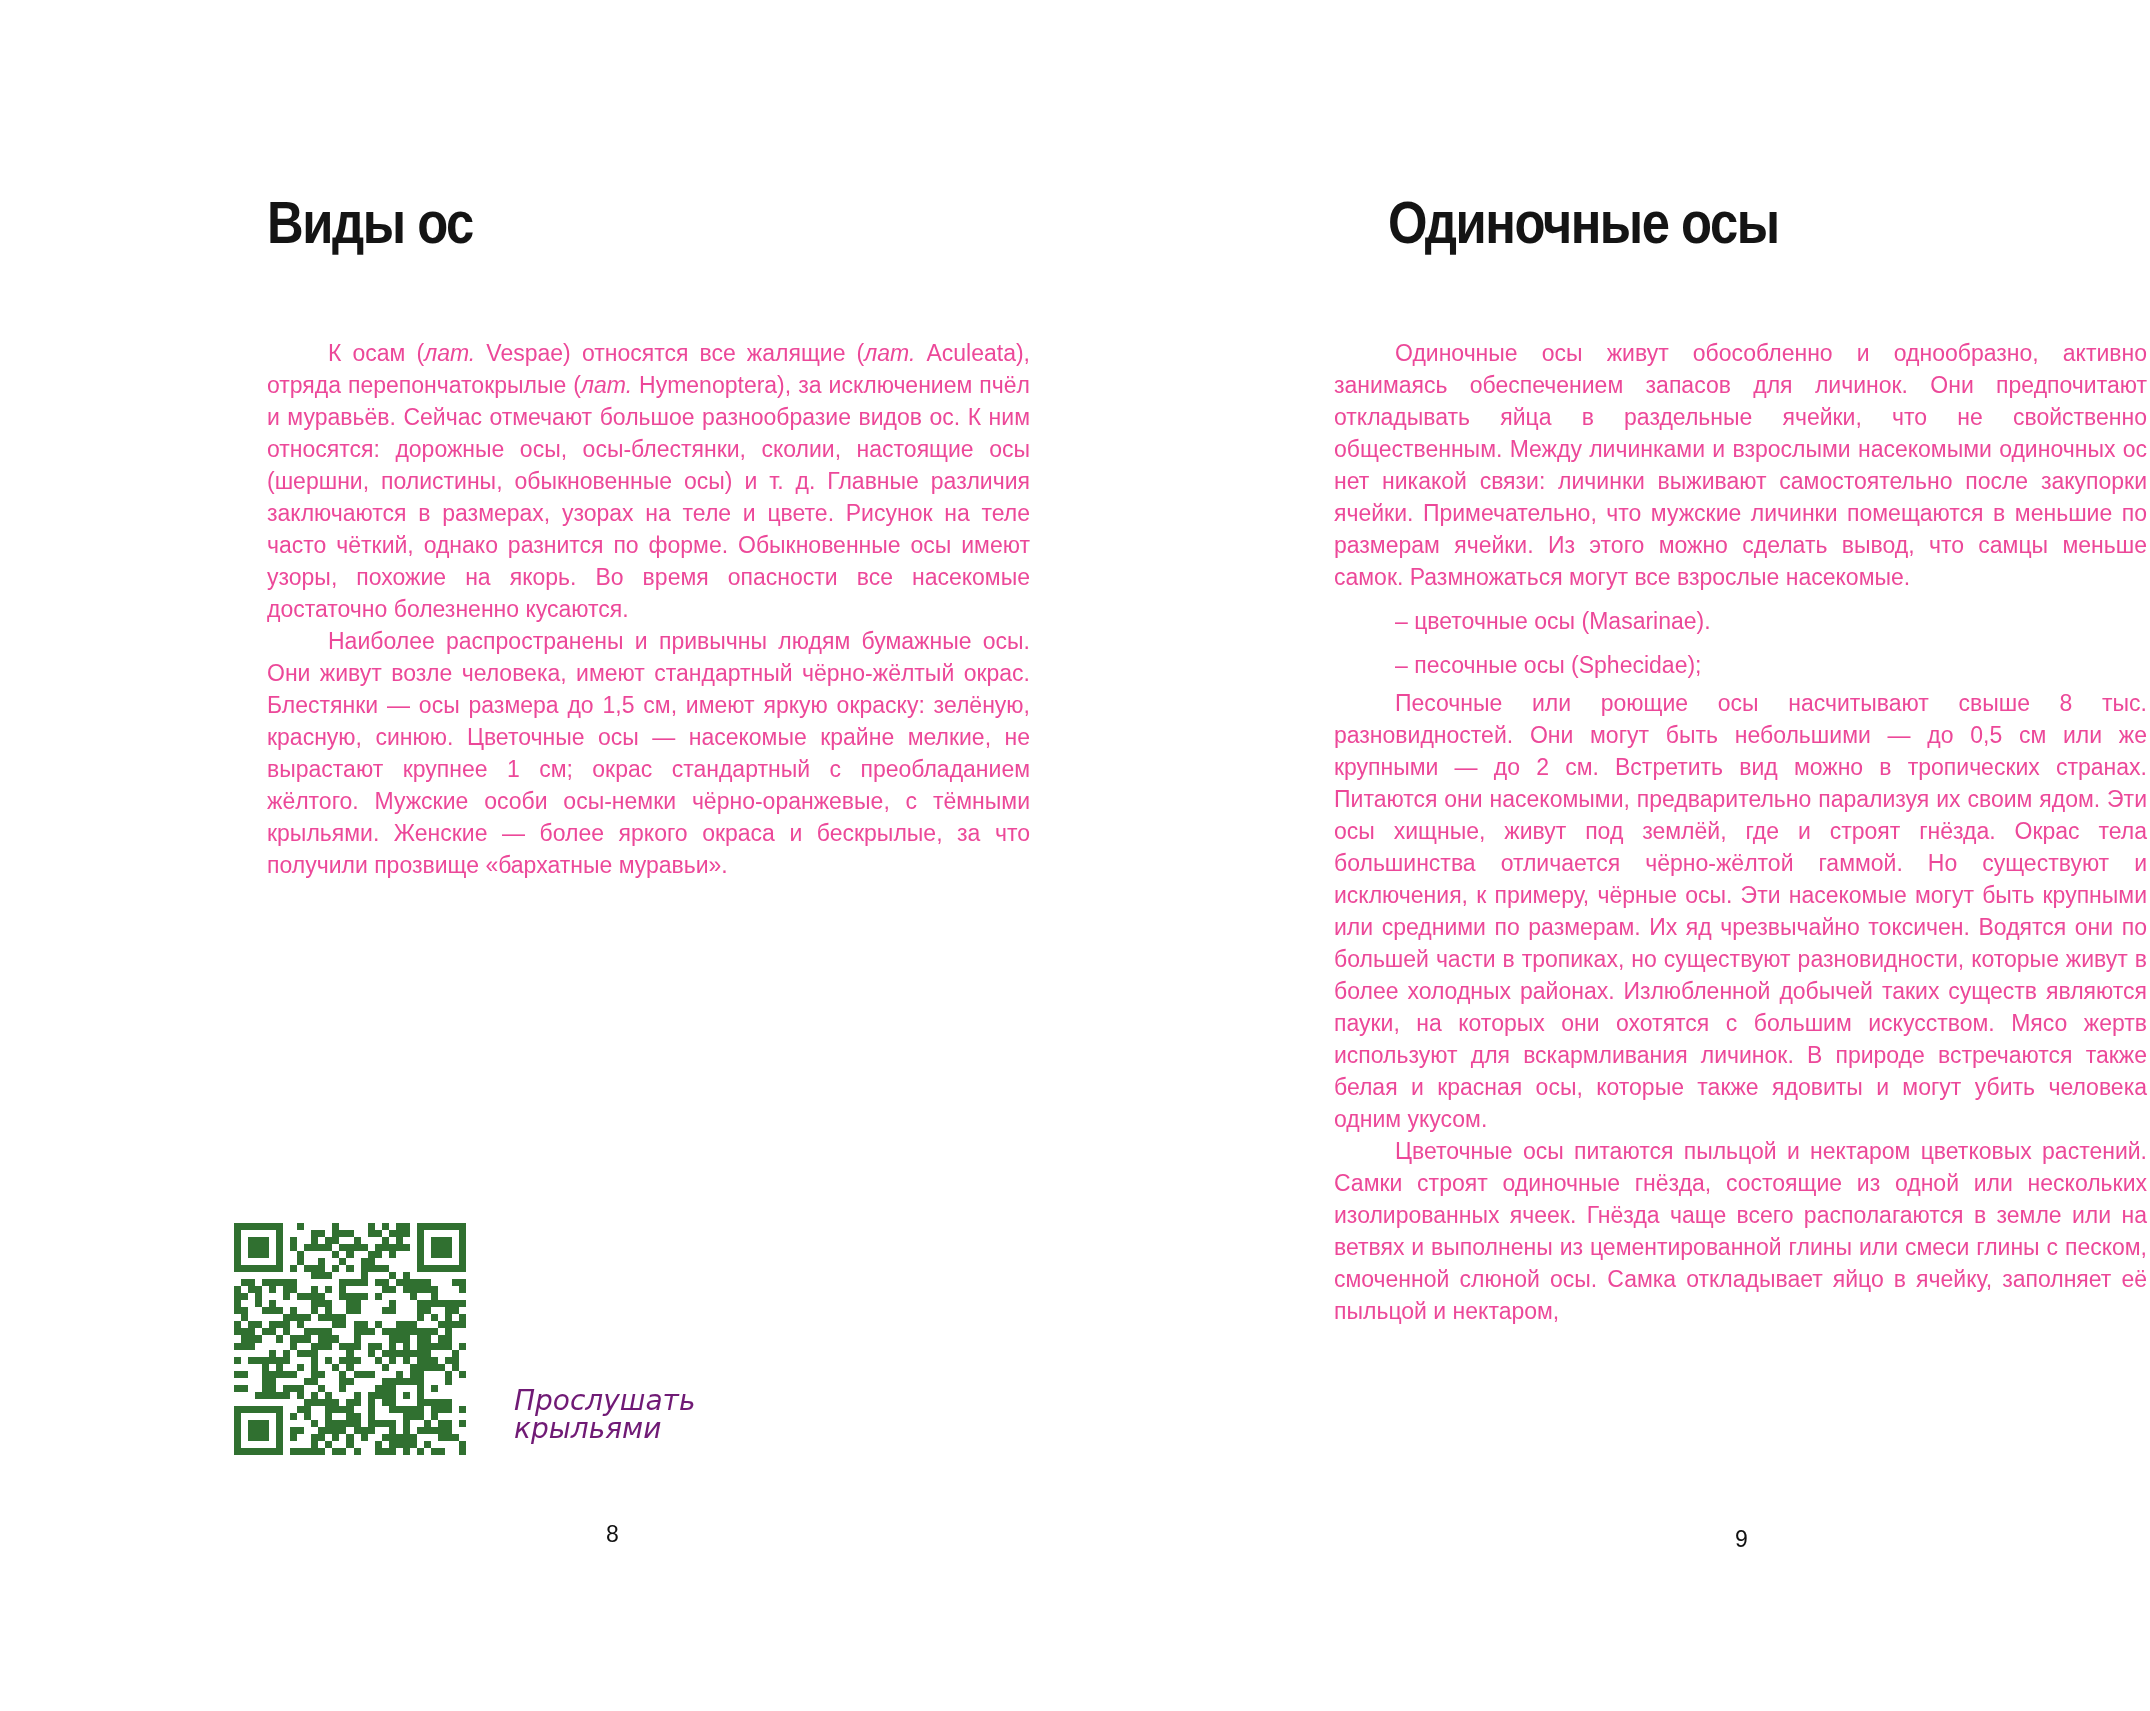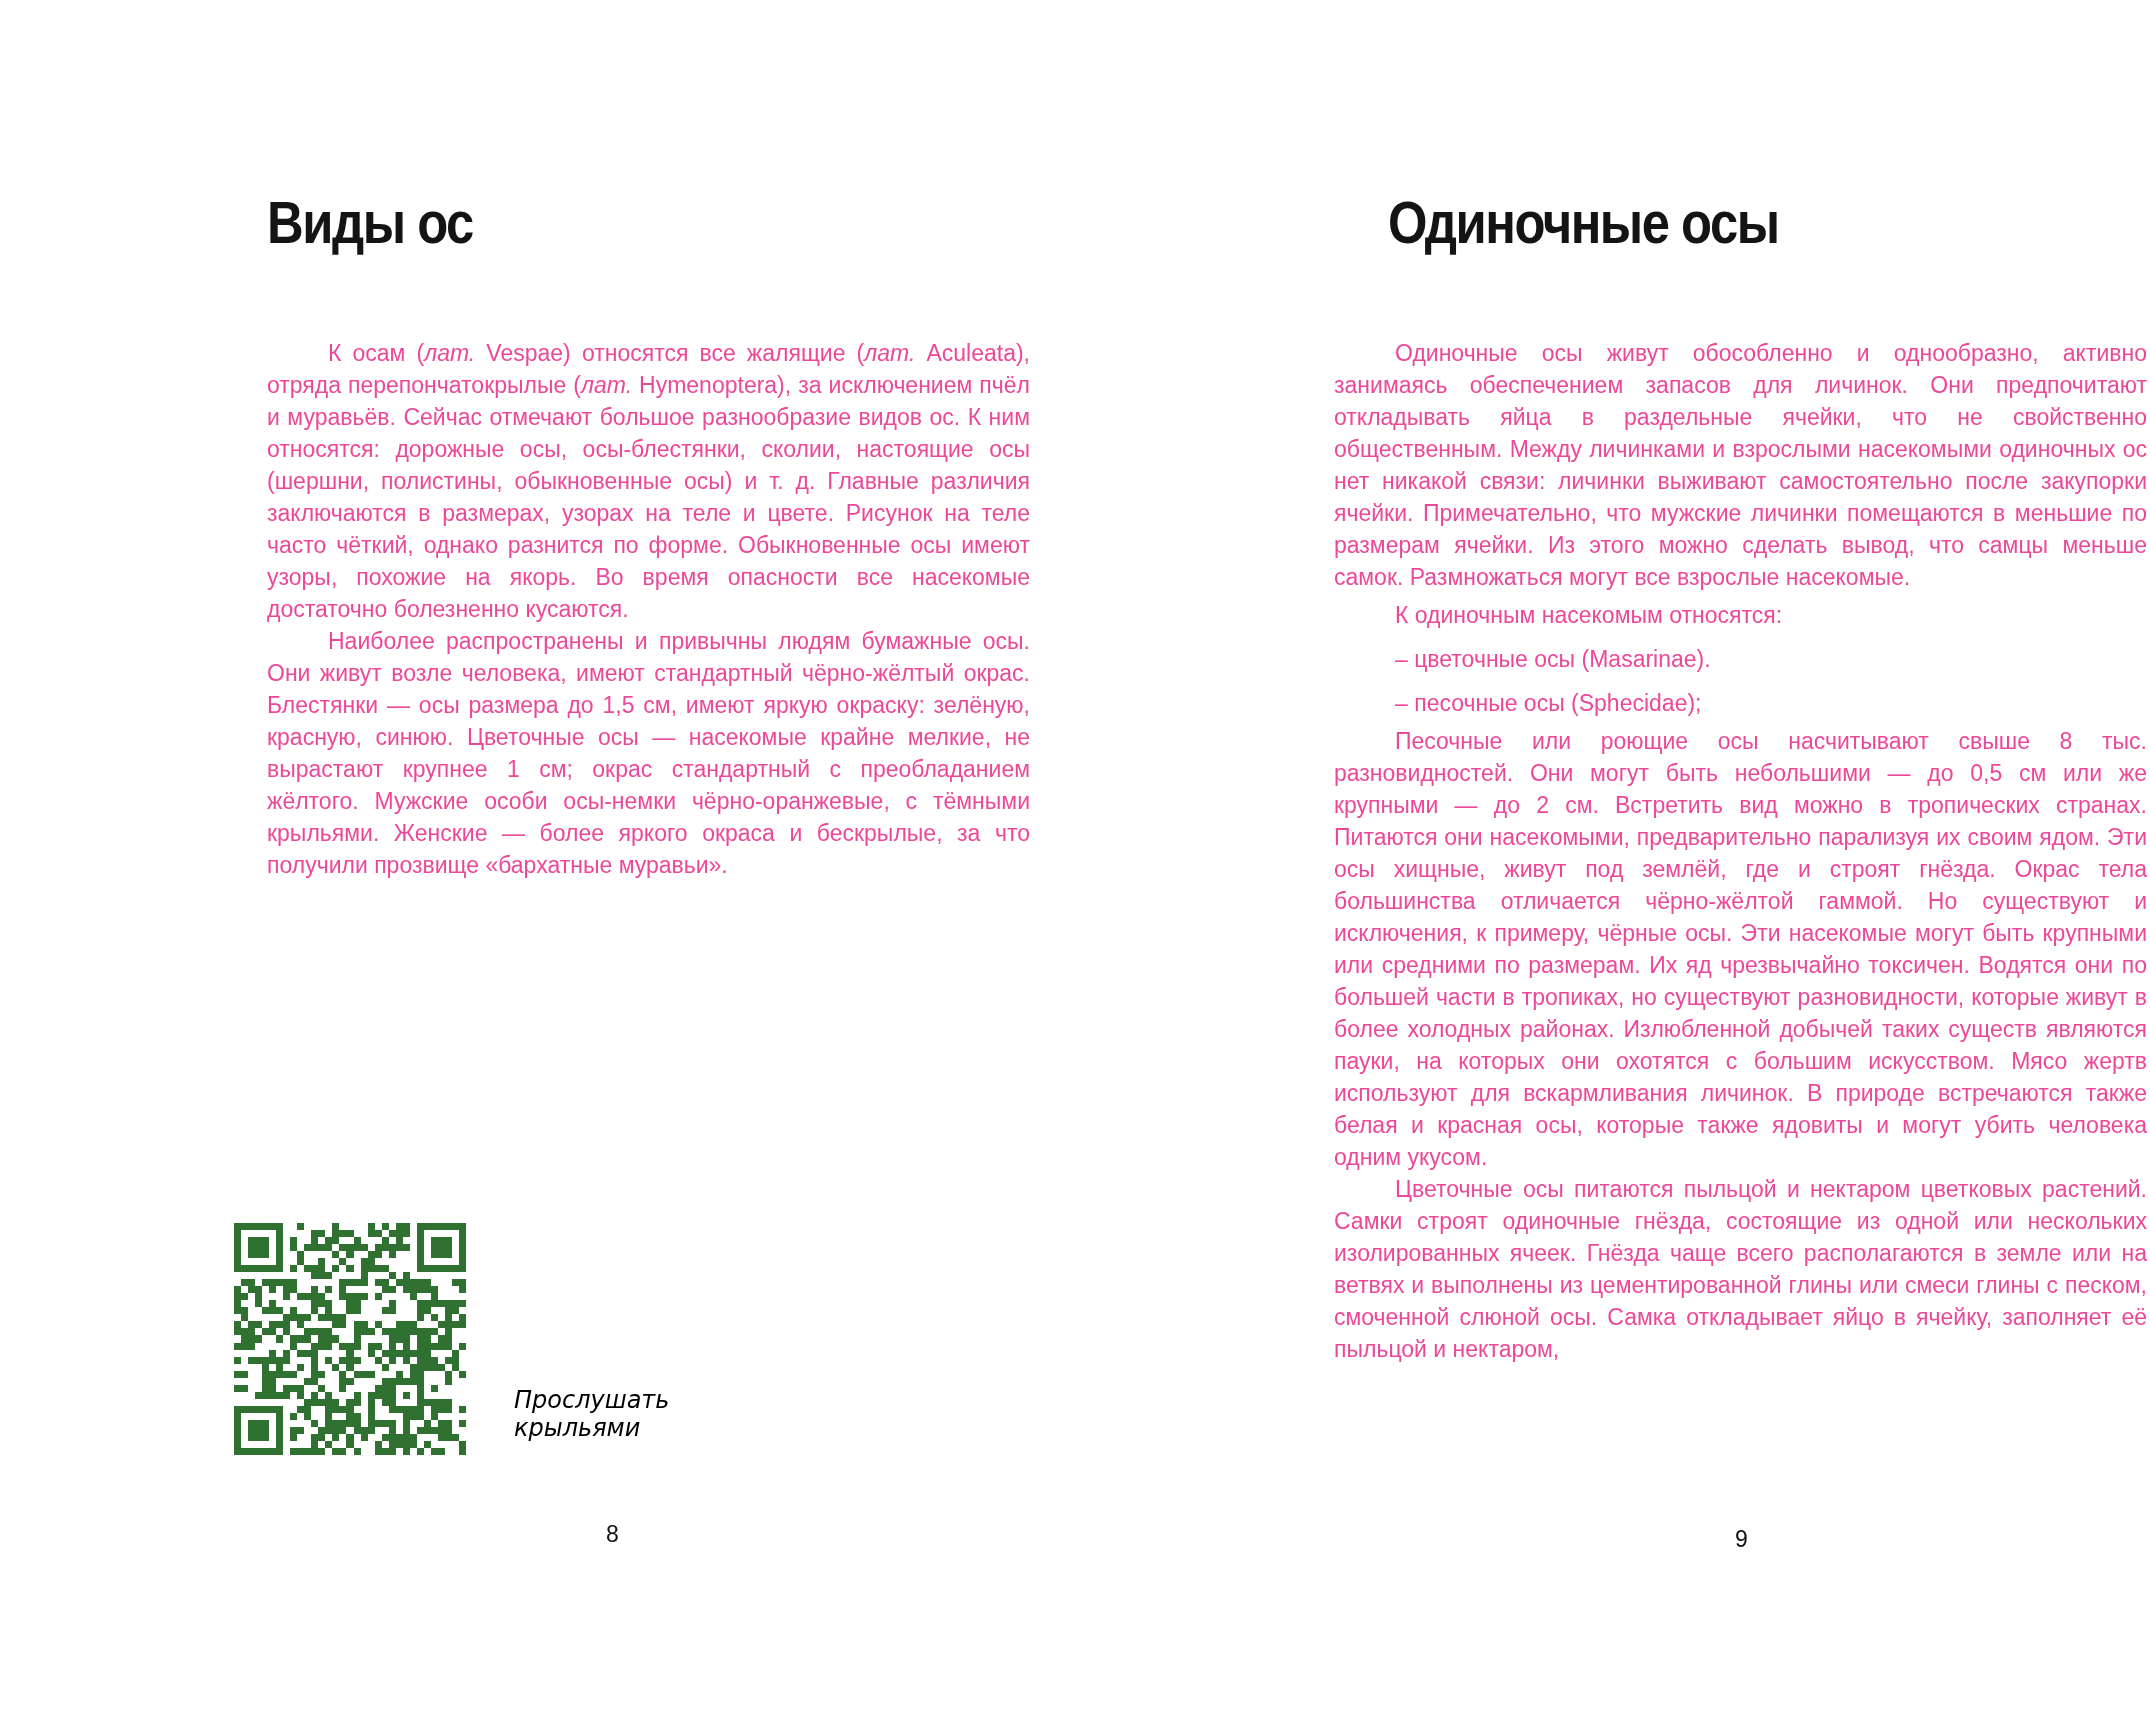--- a/index.html
+++ b/index.html
@@ -23,22 +23,22 @@
   .page-left .body { left: 267px; top: 337px; width: 763px; }
   .page-right .body { left: 166px; top: 337px; width: 813px; }
   .body p { margin: 0; text-indent: 61px; }
   .body p.gap-before { margin-top: 6px; }
   .body .list-item { margin: 0; padding-left: 61px; text-indent: 0; }
   .body .list-item.gap { margin-top: 12px; }
   .body em { font-style: italic; }
   .qr { position: absolute; left: 234px; top: 1223px; width: 232px; height: 232px; }
   .qr-caption {
     position: absolute; left: 514px; top: 1387px;
-    font-family: "DejaVu Sans", sans-serif; font-style: italic; font-size: 24px; line-height: 27.5px;
-    color: #000000;
+    font-family: "DejaVu Sans", sans-serif; font-style: italic; font-size: 28px; line-height: 27.5px;
+    color: #701a75;
   }
   .page-num {
     position: absolute; top: 1521px;
     font-family: "Liberation Sans", sans-serif; font-size: 23px; color: #111;
   }
   .page-left .page-num { left: 606px; }
   .page-right .page-num { left: 567px; top: 1526px; }
 </style>
 </head>
 <body>
@@ -614,21 +614,20 @@
     <div>Прослушать</div>
     <div>крыльями</div>
   </div>
   <div class="page-num">8</div>
 </div>
 
 <div class="page page-right">
   <h1 class="title">Одиночные осы</h1>
   <div class="body">
     <p>Одиночные осы живут обособленно и однообразно, активно занимаясь обеспечением запасов для личинок. Они предпочитают откладывать яйца в раздельные ячейки, что не свойственно общественным. Между личинками и взрослыми насекомыми одиночных ос нет никакой связи: личинки выживают самостоятельно после закупорки ячейки. Примечательно, что мужские личинки помещаются в меньшие по размерам ячейки. Из этого можно сделать вывод, что самцы меньше самок. Размножаться могут все взрослые насекомые.</p>
-    <p class="gap-before">К одиночным насекомым относятся:</p>
     <p class="list-item gap">– цветочные осы (Masarinae).</p>
     <p class="list-item gap">– песочные осы (Sphecidae);</p>
     <p class="gap-before">Песочные или роющие осы насчитывают свыше 8 тыс. разновидностей. Они могут быть небольшими — до 0,5 см или же крупными — до 2 см. Встретить вид можно в тропических странах. Питаются они насекомыми, предварительно парализуя их своим ядом. Эти осы хищные, живут под землёй, где и строят гнёзда. Окрас тела большинства отличается чёрно-жёлтой гаммой. Но существуют и исключения, к примеру, чёрные осы. Эти насекомые могут быть крупными или средними по размерам. Их яд чрезвычайно токсичен. Водятся они по большей части в тропиках, но существуют разновидности, которые живут в более холодных районах. Излюбленной добычей таких существ являются пауки, на которых они охотятся с большим искусством. Мясо жертв используют для вскармливания личинок. В природе встречаются также белая и красная осы, которые также ядовиты и могут убить человека одним укусом.</p>
     <p>Цветочные осы питаются пыльцой и нектаром цветковых растений. Самки строят одиночные гнёзда, состоящие из одной или нескольких изолированных ячеек. Гнёзда чаще всего располагаются в земле или на ветвях и выполнены из цементированной глины или смеси глины с песком, смоченной слюной осы. Самка откладывает яйцо в ячейку, заполняет её пыльцой и нектаром,</p>
   </div>
   <div class="page-num">9</div>
 </div>
 
 
 </body></html>

